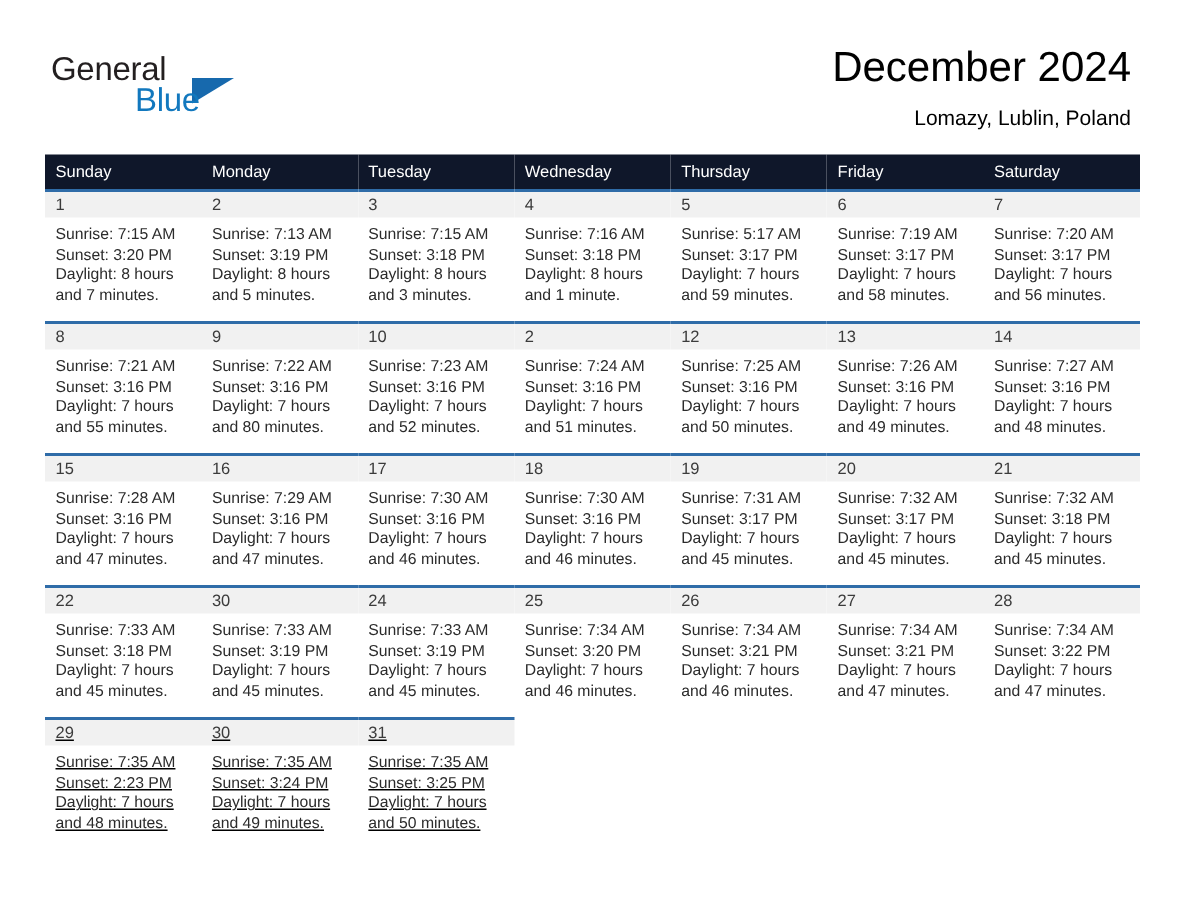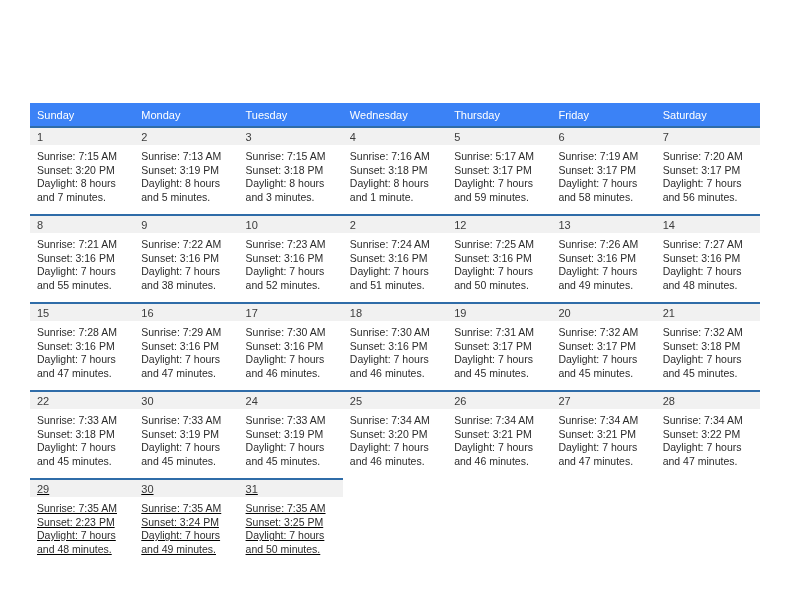--- a/index.html
+++ b/index.html
@@ -90,21 +90,21 @@
   
   .calendar {
     position: absolute;
     left: 30px;
     top: 103px;
     width: 730px;
     border-collapse: collapse;
     table-layout: fixed;
   }
   .calendar th {
-    background: #3b82f6;
+    background: #0f172a;
     color: #ffffff;
     font-size: 11px;
     font-weight: normal;
     text-align: left;
     padding: 5px 0 5px 7px;
     height: 13px;
     border: none;
   }
   .calendar td {
     vertical-align: top;
@@ -147,20 +147,34 @@
   tr.week-row:last-child td .cell-inner {
     height: 88px;
     text-decoration: underline;
   }
 </style>
 </head>
 <body>
 
 <div class="page">
 
+  <div class="header">
+
+    <div class="logo">
+      <div class="logo-line1">General</div>
+      <div class="logo-tri"></div>
+      <div class="logo-line2">Blue</div>
+    </div>
+
+    <div class="title-block">
+      <div class="cal-title">December 2024</div>
+      <div class="cal-subtitle">Lomazy, Lublin, Poland</div>
+    </div>
+
+  </div>
 
   <table class="calendar">
     <thead>
       <tr>
         <th>Sunday</th>
         <th>Monday</th>
         <th>Tuesday</th>
         <th>Wednesday</th>
         <th>Thursday</th>
         <th>Friday</th>
@@ -261,21 +275,21 @@
             </div>
           </div>
         </td>
         <td>
           <div class="cell-inner filled">
             <div class="daynum-bar">9</div>
             <div class="cell-body">
               <div>Sunrise: 7:22 AM</div>
               <div>Sunset: 3:16 PM</div>
               <div>Daylight: 7 hours</div>
-              <div>and 38 minutes.</div>
+              <div>and 80 minutes.</div>
             </div>
           </div>
         </td>
         <td>
           <div class="cell-inner filled">
             <div class="daynum-bar">10</div>
             <div class="cell-body">
               <div>Sunrise: 7:23 AM</div>
               <div>Sunset: 3:16 PM</div>
               <div>Daylight: 7 hours</div>

